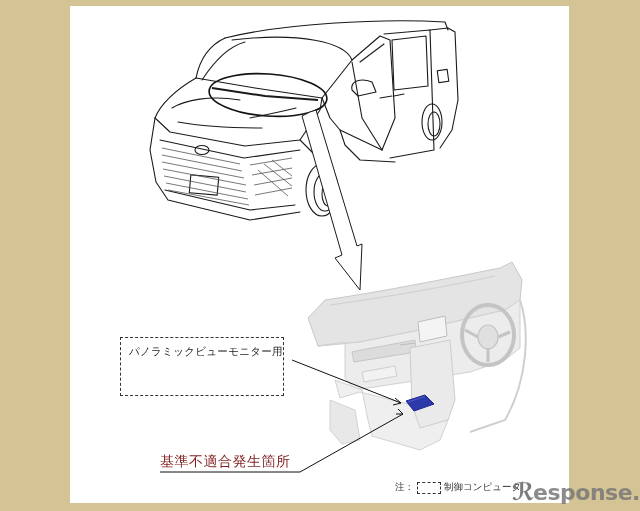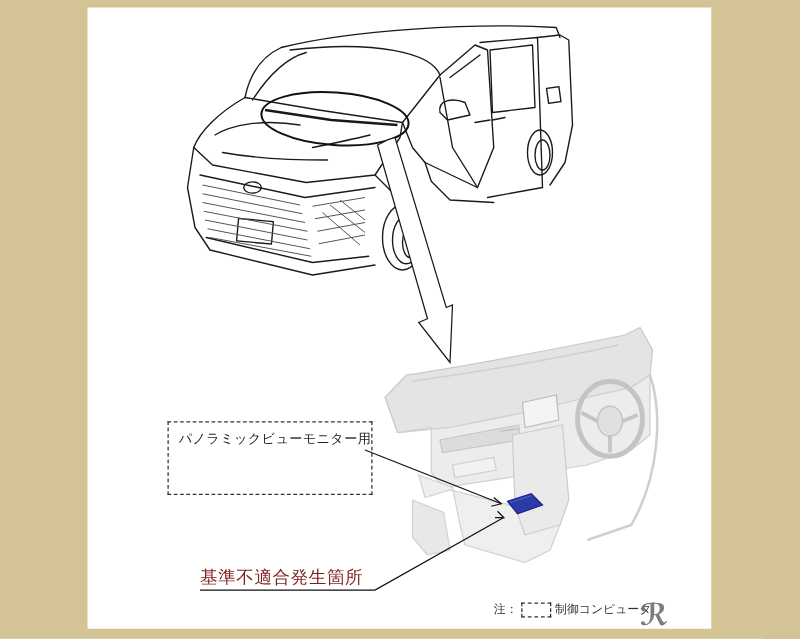--- a/index.html
+++ b/index.html
@@ -8,21 +8,21 @@
     background:#d4c394;
     font-family:"DejaVu Serif", "Liberation Serif", serif;
     position:relative;
   }
   .paper {
     position:absolute; left:70px; top:6px; width:499px; height:497px;
     background:#ffffff;
   }
   .illus { position:absolute; left:0; top:0; width:640px; height:511px; }
   .callout-box {
-    position:absolute; left:134px; top:337px; width:164px; height:59px;
+    position:absolute; left:120px; top:337px; width:164px; height:59px;
     border:1.3px dashed #333;
     box-sizing:border-box;
     padding:4px 8px 0 8px;
     font-size:10.5px; line-height:19px; color:#222;
     letter-spacing:0.3px;
   }
   .callout-box span { display:block; white-space:nowrap; }
   .defect-label {
     position:absolute; left:160px; top:453px;
     font-size:14px; color:#7f1d1d; letter-spacing:0.5px; white-space:nowrap;
@@ -178,13 +178,14 @@
 <div class="defect-label">基準不適合発生箇所</div>
 
 <div class="note">
   <span>注：</span>
   <span class="dash-swatch"></span>
   <span>制御コンピュータ</span>
 </div>
 
 <div class="watermark">
   <span class="r-mark">ℛ</span>
+  <span>esponse.</span>
 </div>
 
 </body></html>

